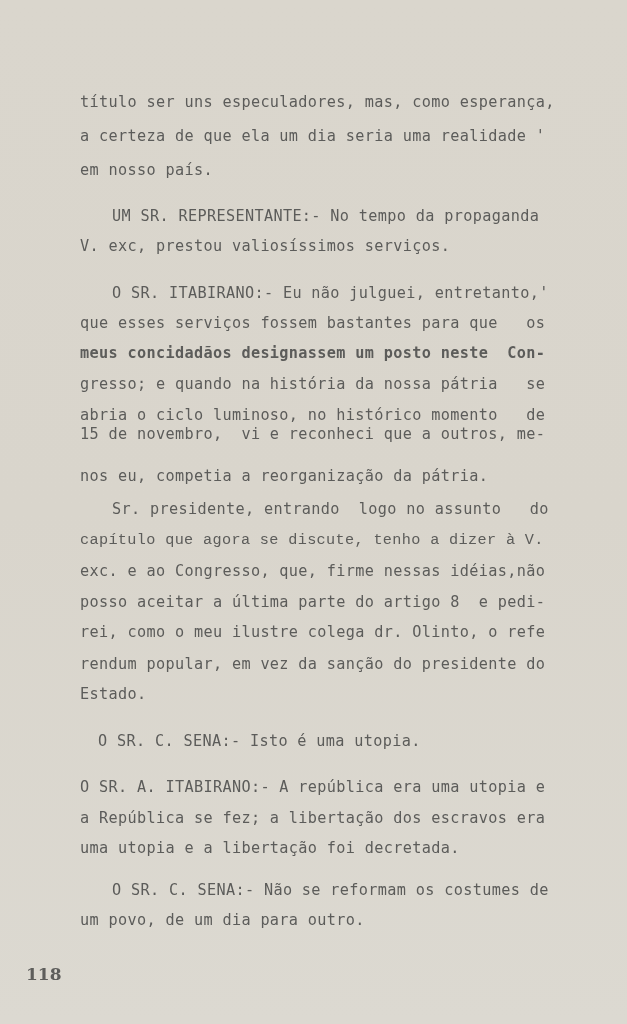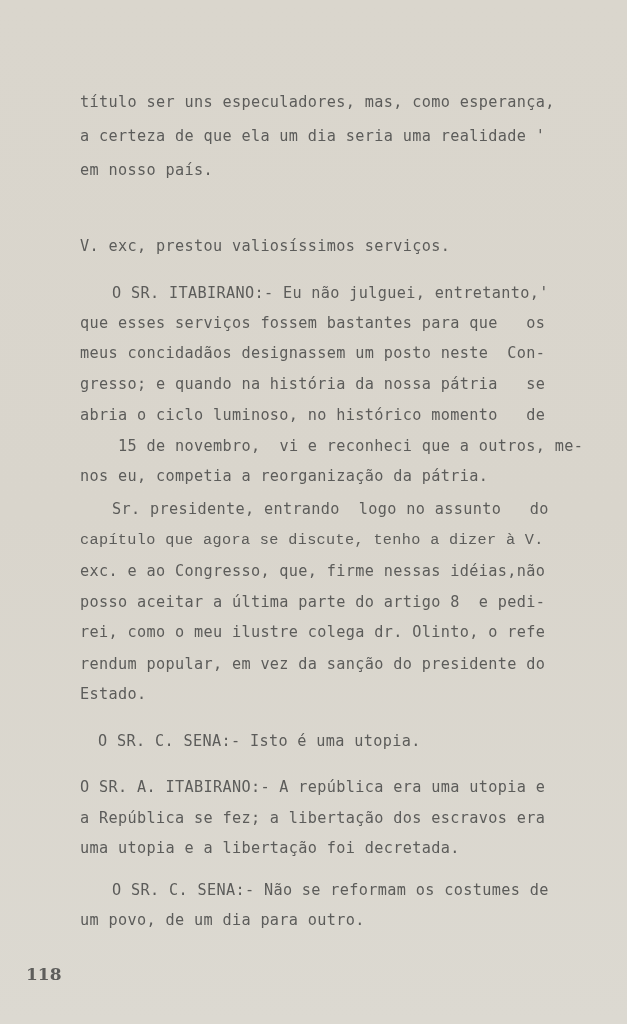--- a/index.html
+++ b/index.html
@@ -41,28 +41,29 @@
   </style>
 </head>
 <body>
 
 <div class="page">
 
   <div class="line" style="left:80px; top:92px; width:515px;">título ser uns especuladores, mas, como esperança,</div>
   <div class="line" style="left:80px; top:126px;">a certeza de que ela um dia seria uma realidade '</div>
   <div class="line" style="left:80px; top:160px;">em nosso país.</div>
 
+  <div class="line" style="left:112px; top:206px;">UM SR. REPRESENTANTE:- No tempo da propaganda</div>
   <div class="line" style="left:112px; top:283px;">O SR. ITABIRANO:- Eu não julguei, entretanto,'</div>
 
   <div class="line" style="left:80px; top:236px;">V. exc, prestou valiosíssimos serviços.</div>
   <div class="line" style="left:80px; top:313px;">que esses serviços fossem bastantes para que   os</div>
-  <div class="line" style="left:80px; top:343px;">meus concidadãos designassem um posto neste  Con-</div>
+  <div class="line" style="left:80px; top:343px;font-weight:bold;">meus concidadãos designassem um posto neste  Con-</div>
   <div class="line" style="left:80px; top:374px;">gresso; e quando na história da nossa pátria   se</div>
   <div class="line" style="left:80px; top:405px;">abria o ciclo luminoso, no histórico momento   de</div>
-  <div class="line" style="left:80px; top:436px;margin-left:38px;">15 de novembro,  vi e reconheci que a outros, me-</div>
+  <div class="line" style="left:80px; top:424px;">15 de novembro,  vi e reconheci que a outros, me-</div>
   <div class="line" style="left:80px; top:466px;">nos eu, competia a reorganização da pátria.</div>
 
   <div class="line" style="left:112px; top:499px;">Sr. presidente, entrando  logo no assunto   do</div>
   <div class="line" style="left:80px; top:530px;font-family:Liberation Mono, monospace;">capítulo que agora se discute, tenho a dizer à V.</div>
   <div class="line" style="left:80px; top:561px;">exc. e ao Congresso, que, firme nessas idéias,não</div>
   <div class="line" style="left:80px; top:592px;">posso aceitar a última parte do artigo 8  e pedi-</div>
   <div class="line" style="left:80px; top:622px;text-align:center;">rei, como o meu ilustre colega dr. Olinto, o refe</div>
   <div class="line" style="left:80px; top:654px;">rendum popular, em vez da sanção do presidente do</div>
   <div class="line" style="left:80px; top:684px;">Estado.</div>
 

